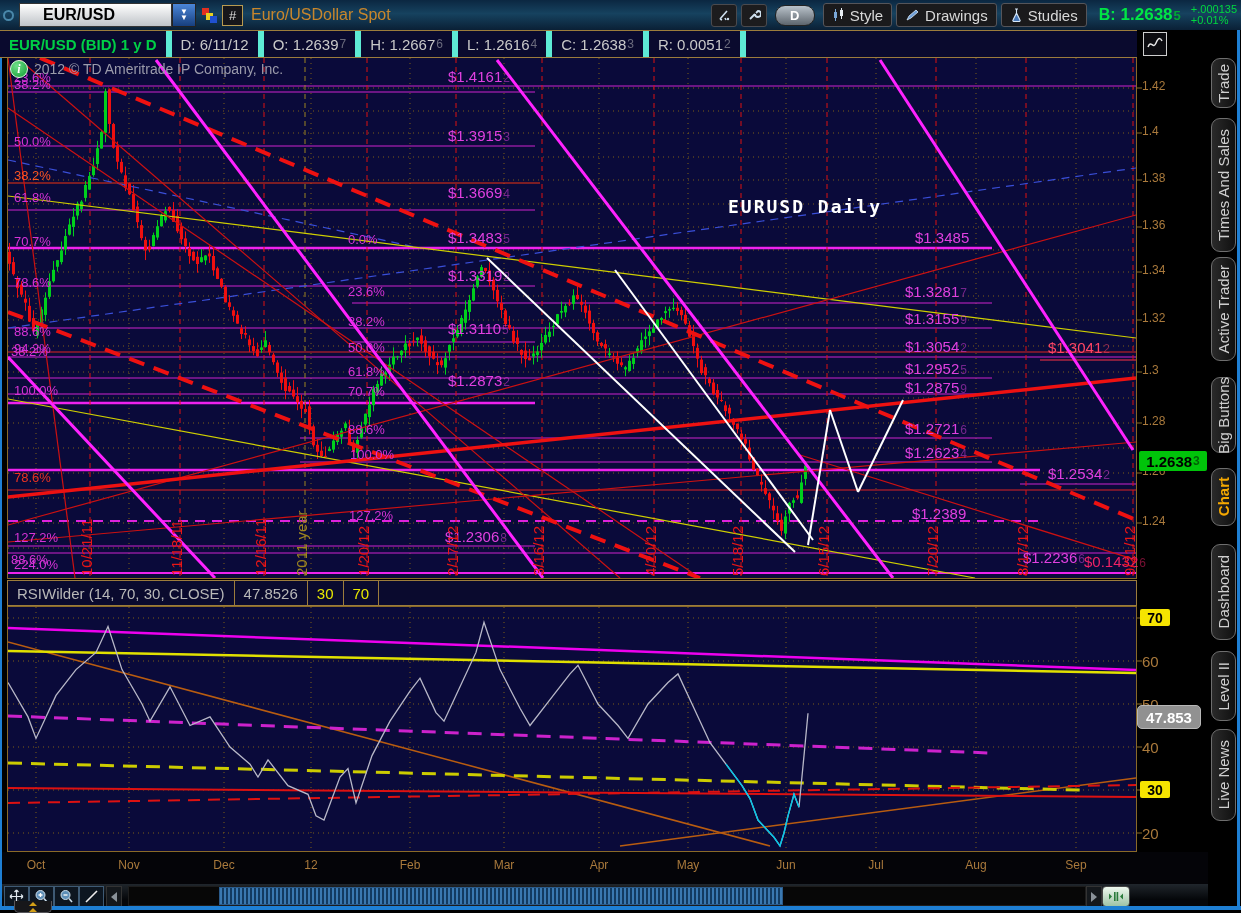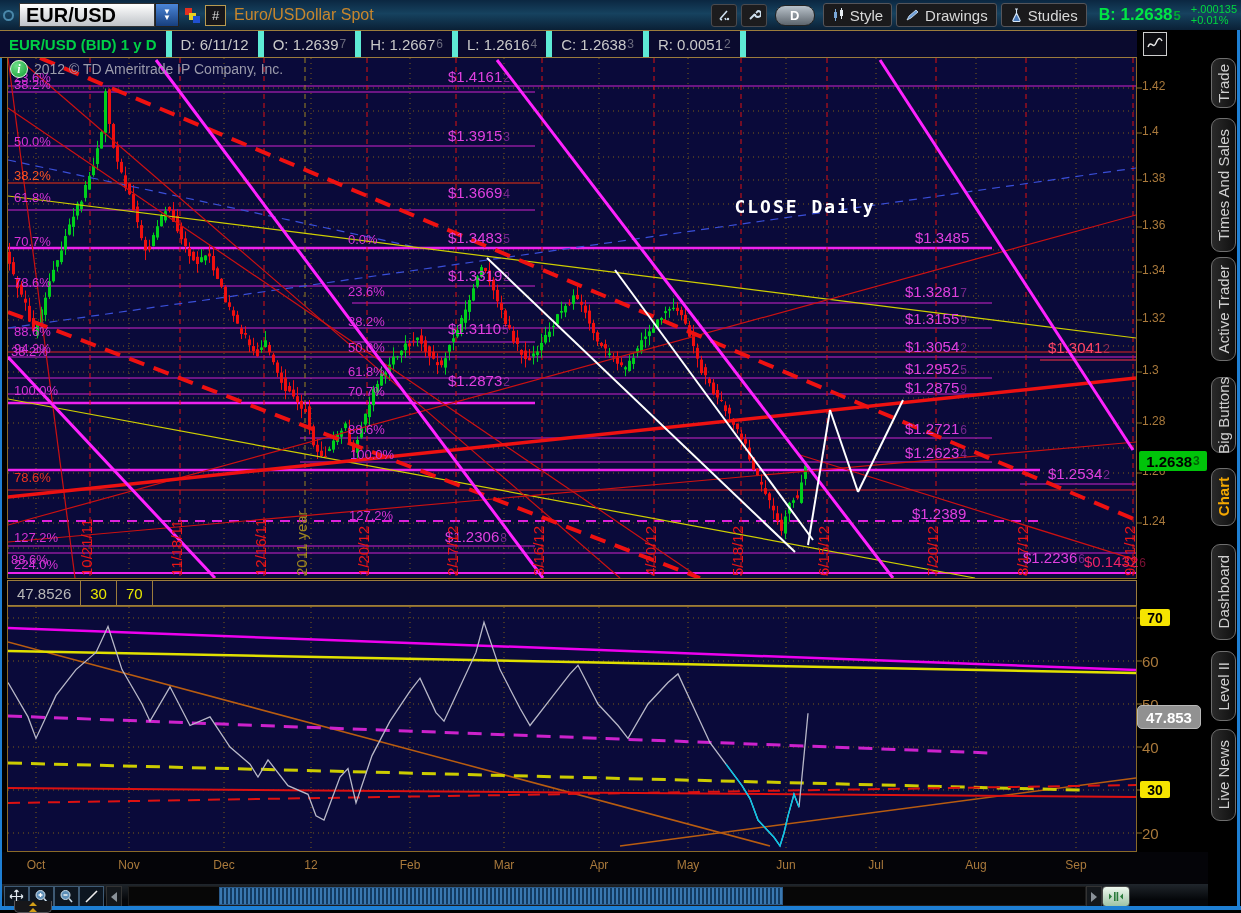--- a/index.html
+++ b/index.html
@@ -5,21 +5,21 @@
   html,body{margin:0;padding:0;background:#000;}
   #stage{position:relative;width:1241px;height:913px;background:#000;overflow:hidden;
          font-family:"Liberation Sans",sans-serif;}
   
   .topbar{position:absolute;left:0;top:0;width:1241px;height:30px;
           background:linear-gradient(180deg,#0b2741 0%,#16425f 45%,#0a2036 100%);
           display:flex;align-items:center;z-index:60;}
   .ring{width:7px;height:7px;border:2px solid #4a88aa;border-radius:50%;margin:0 3px 0 3px;}
   .combo{display:flex;align-items:stretch;height:24px;margin-left:2px;cursor:pointer;}
   .combo-text{background:linear-gradient(180deg,#ffffff,#bfc3c8);color:#000;font-weight:bold;
-          font-size:20px;width:128px;display:flex;align-items:center;padding-left:6px;
+          font-size:16px;width:128px;display:flex;align-items:center;padding-left:23px;
           border:1px solid #333;}
   .combo-btn{width:22px;background:linear-gradient(180deg,#4b86d8,#173f7e);border:1px solid #222;
           display:flex;flex-direction:column;align-items:center;justify-content:center;color:#fff;
           font-size:8px;line-height:6px;}
   .sq-icon{position:relative;width:15px;height:15px;margin-left:6px;}
   .sq-icon i{position:absolute;width:7px;height:7px;display:block;}
   .hash-btn{margin-left:5px;width:19px;height:19px;background:#16161a;border:1px solid #b89a50;
           color:#ddd;font-size:13px;display:flex;align-items:center;justify-content:center;}
   .sym-desc{margin-left:8px;color:#c8862c;font-size:16px;}
   .tb-right{margin-left:auto;display:flex;align-items:center;gap:4px;padding-right:4px;}
@@ -675,21 +675,21 @@
         <line x1="1137" y1="790" x2="1142" y2="790" stroke="#8a6a28" stroke-width="1"></line>
         <line x1="1137" y1="833" x2="1142" y2="833" stroke="#8a6a28" stroke-width="1"></line>
       </g>
   </svg>
 
   <div class="copyright">
     <span class="info-ico">i</span>
     <span>2012 © TD Ameritrade IP Company, Inc.</span>
   </div>
   <div class="watermark">
-    <div class="wm2">CLOSE Daily</div>
+    <div class="wm2">EURUSD Daily</div>
   </div>
 
   <div class="price-bubble">
     <span>1.2638</span>
       <span class="dim">3</span>
   </div>
   <div class="rsi-bubble">
     <span>47.853</span>
   </div>
 
@@ -766,20 +766,21 @@
         <div class="ohlc-cell">R: 0.0051<span class="dim">2</span></div>
       </span>
   </div>
   <div class="wave-btn">
     <svg width="16" height="14">
         <path d="M1 10 C4 2 6 13 9 6 S14 2 15 4" stroke="#e8e8e8" stroke-width="1.5" fill="none"></path>
       </svg>
   </div>
 
   <div class="rsi-header">
+    <div class="rsi-cell">RSIWilder (14, 70, 30, CLOSE)</div>
     <div class="rsi-cell">47.8526</div>
     <div class="rsi-cell rsi-param">30</div>
     <div class="rsi-cell rsi-param">70</div>
   </div>
 
   <div class="botbar">
     <div class="bot-btn" style="left:4px">
       <svg width="15" height="15">
           <path d="M7.5 1 v13 M1 7.5 h13 M7.5 1 l-2 2 M7.5 1 l2 2 M7.5 14 l-2 -2 M7.5 14 l2 -2 M1 7.5 l2 -2 M1 7.5 l2 2 M14 7.5 l-2 -2 M14 7.5 l-2 2" stroke="#dfe8ef" stroke-width="1.2" fill="none"></path>
         </svg>

